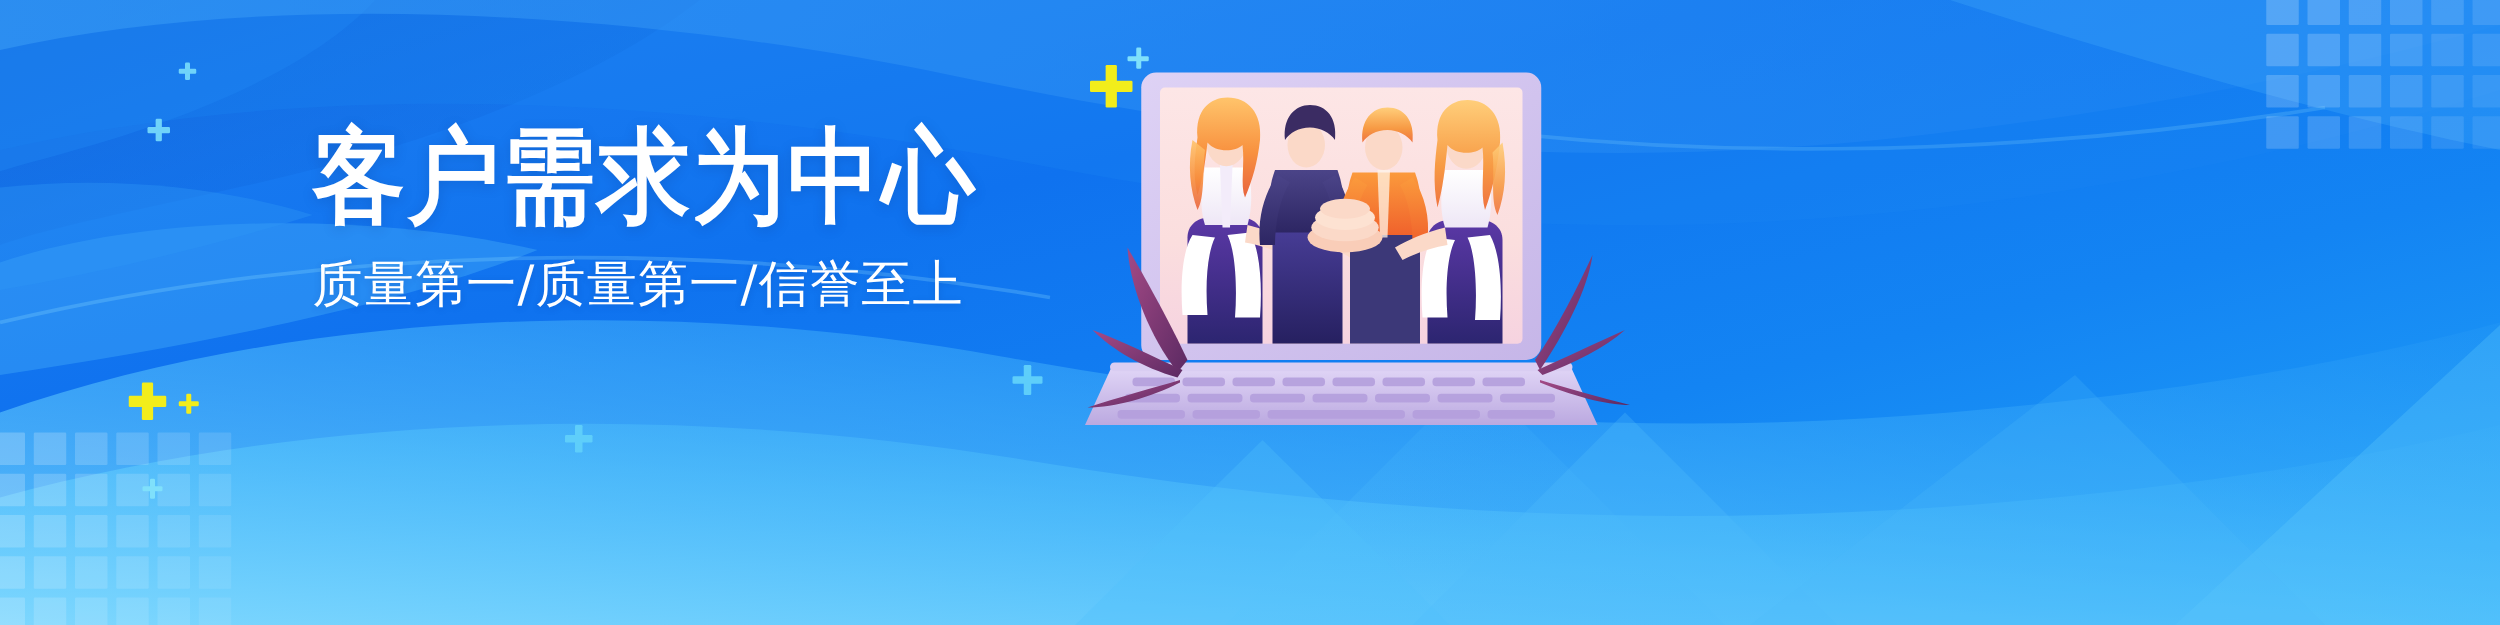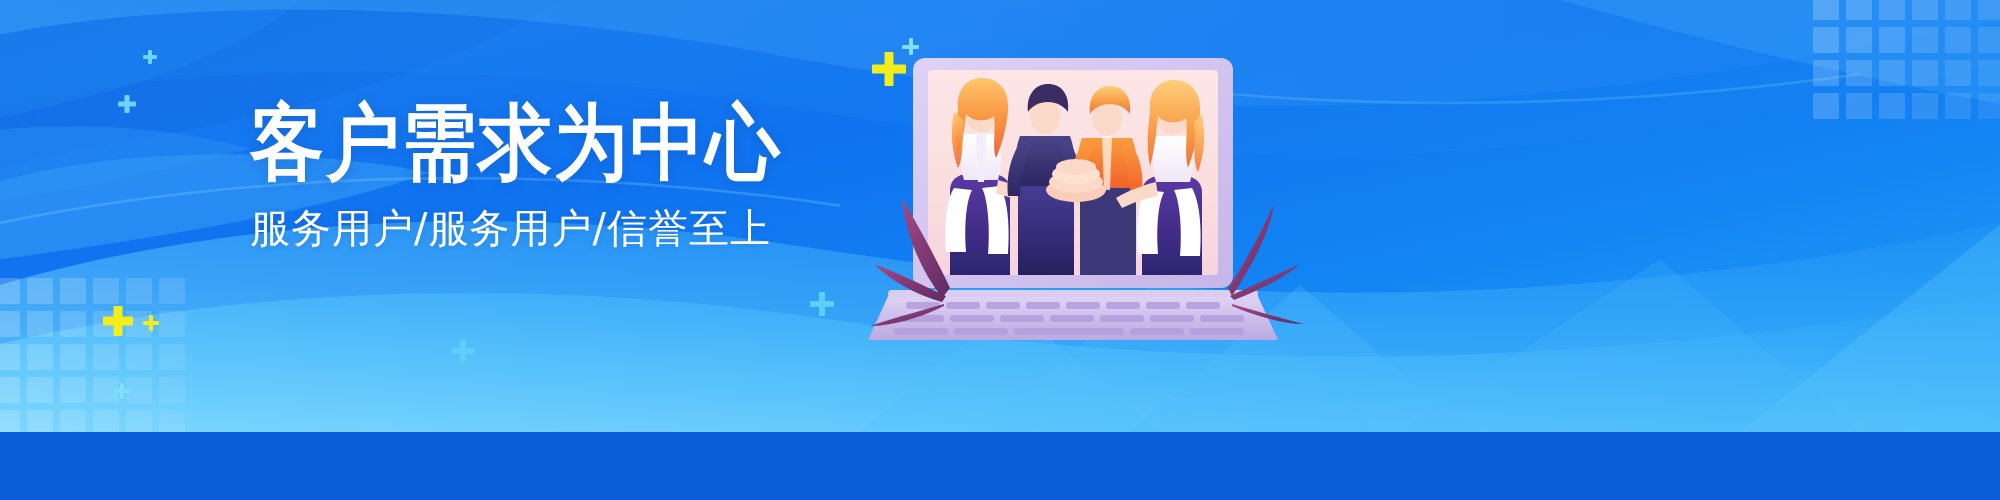--- a/index.html
+++ b/index.html
@@ -5,21 +5,21 @@
   * { margin:0; padding:0; box-sizing:border-box; }
   html,body { background:#0a5fd8; }
   body {
     font-family:"Liberation Sans","DejaVu Sans",sans-serif;
   }
 
   
   #banner{
     position:relative;
     width:2000px;
-    height:432px;
+    height:500px;
     overflow:hidden;
     background:linear-gradient(115deg,#1f7ff0 0%,#1277ef 28%,#0e76f2 50%,#1689f5 72%,#20a1f8 100%);
   }
 
   .layer{position:absolute;inset:0;}
   .layer svg{display:block;width:100%;height:100%;}
 
   
   .grid{position:absolute;display:grid;gap:7px;}
   .grid i{display:block;border-radius:1px;}
@@ -203,21 +203,21 @@
       <div class="plus" style="left: 143px; top: 315px; width: 16px; height: 16px; color: rgb(242, 237, 27); --t: 4px;"></div>
       <div class="plus" style="left: 114px; top: 383px; width: 16px; height: 16px; color: rgb(127, 224, 251); --t: 4px;"></div>
       <div class="plus" style="left: 118px; top: 95px; width: 18px; height: 18px; color: rgb(111, 211, 250); --t: 5px;"></div>
       <div class="plus" style="left: 143px; top: 50px; width: 14px; height: 14px; color: rgb(111, 211, 250); --t: 4px;"></div>
       <div class="plus" style="left: 452px; top: 340px; width: 22px; height: 22px; color: rgb(94, 206, 250); --t: 6px;"></div>
       <div class="plus" style="left: 810px; top: 292px; width: 24px; height: 24px; color: rgb(94, 206, 250); --t: 6px;"></div>
     </div>
 
   <div id="text-block">
     <div id="headline">客户需求为中心</div>
-    <div id="subtitle">服务用户/服务用户/信誉至上</div>
+    <div id="subtitle">质量第一/质量第一/信誉至上</div>
   </div>
 
   <div id="illustration">
     <svg viewBox="0 0 460 330" aria-hidden="true">
       <defs>
         <linearGradient id="scrBg" x1="0" y1="0" x2="0" y2="1">
           <stop offset="0%" stop-color="#fde6e6"></stop>
           <stop offset="60%" stop-color="#fbdede"></stop>
           <stop offset="100%" stop-color="#f6d3e0"></stop>
         </linearGradient>

